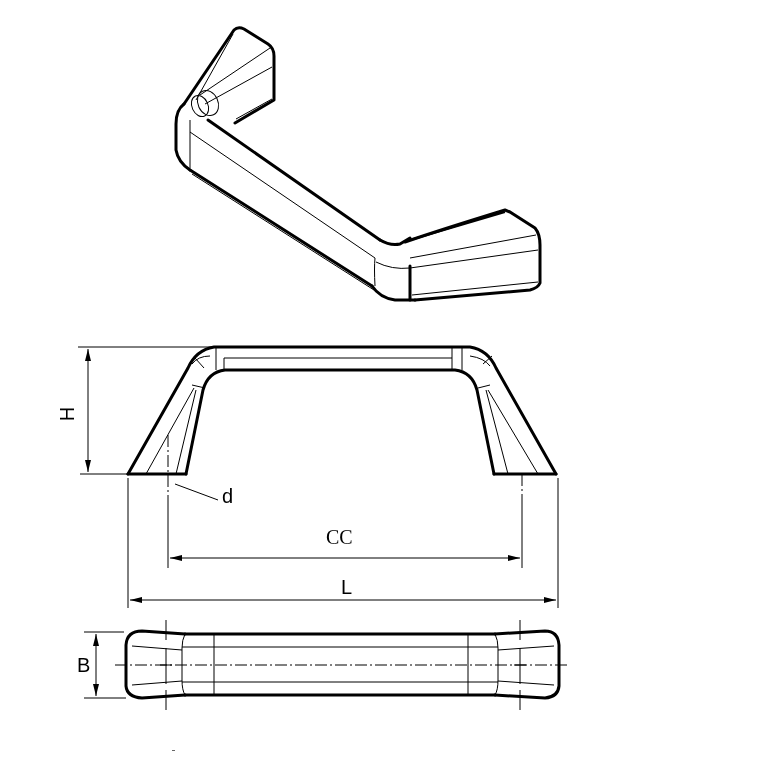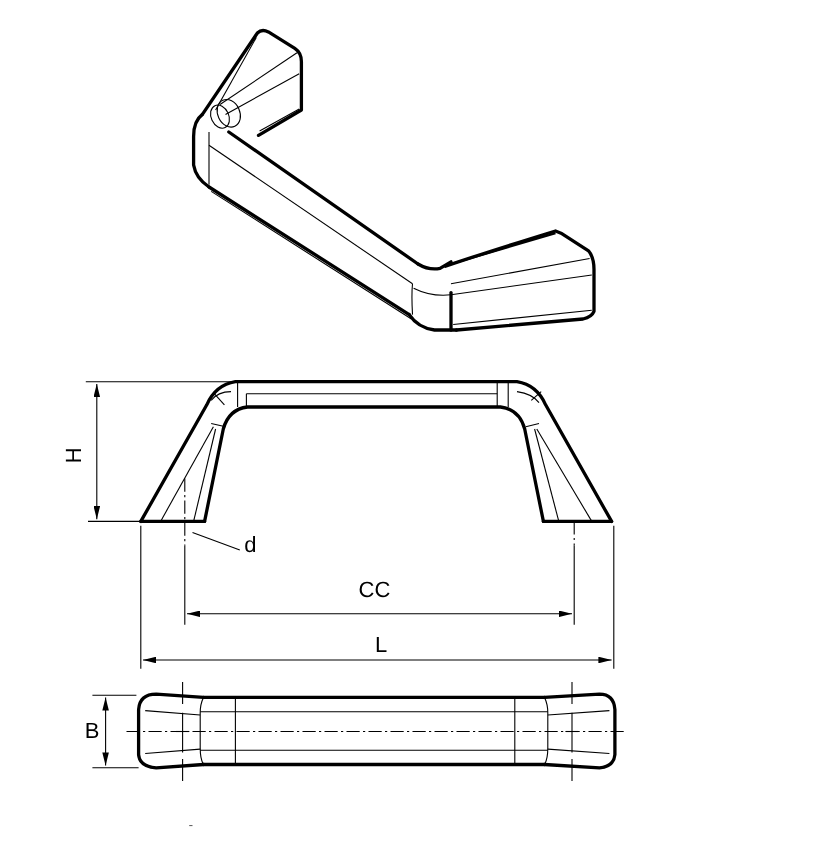--- a/index.html
+++ b/index.html
@@ -136,15 +136,15 @@
     <path class="dim" d="M84,632 L124,632"></path>
     <path class="dim" d="M84,698 L126,698"></path>
     <path class="dim" d="M96,634 L96,696" marker-start="url(#arr)" marker-end="url(#arr)"></path>
   </g>
 
   <rect x="172" y="750" width="3" height="1" fill="#666"></rect>
 </svg>
 
 <div class="lbl lbl-rot" style="left:60px; top:404px;">H</div>
 <div class="lbl" style="left:222px; top:486px;">d</div>
-<div class="lbl" style="left:326px; top:527px;">CC</div>
+<div class="lbl" style="left:326px; top:527px;font-family:Liberation Serif, serif;">CC</div>
 <div class="lbl" style="left:341px; top:577px;">L</div>
 <div class="lbl" style="left:77px; top:655px;">B</div>
 
 </body></html>

